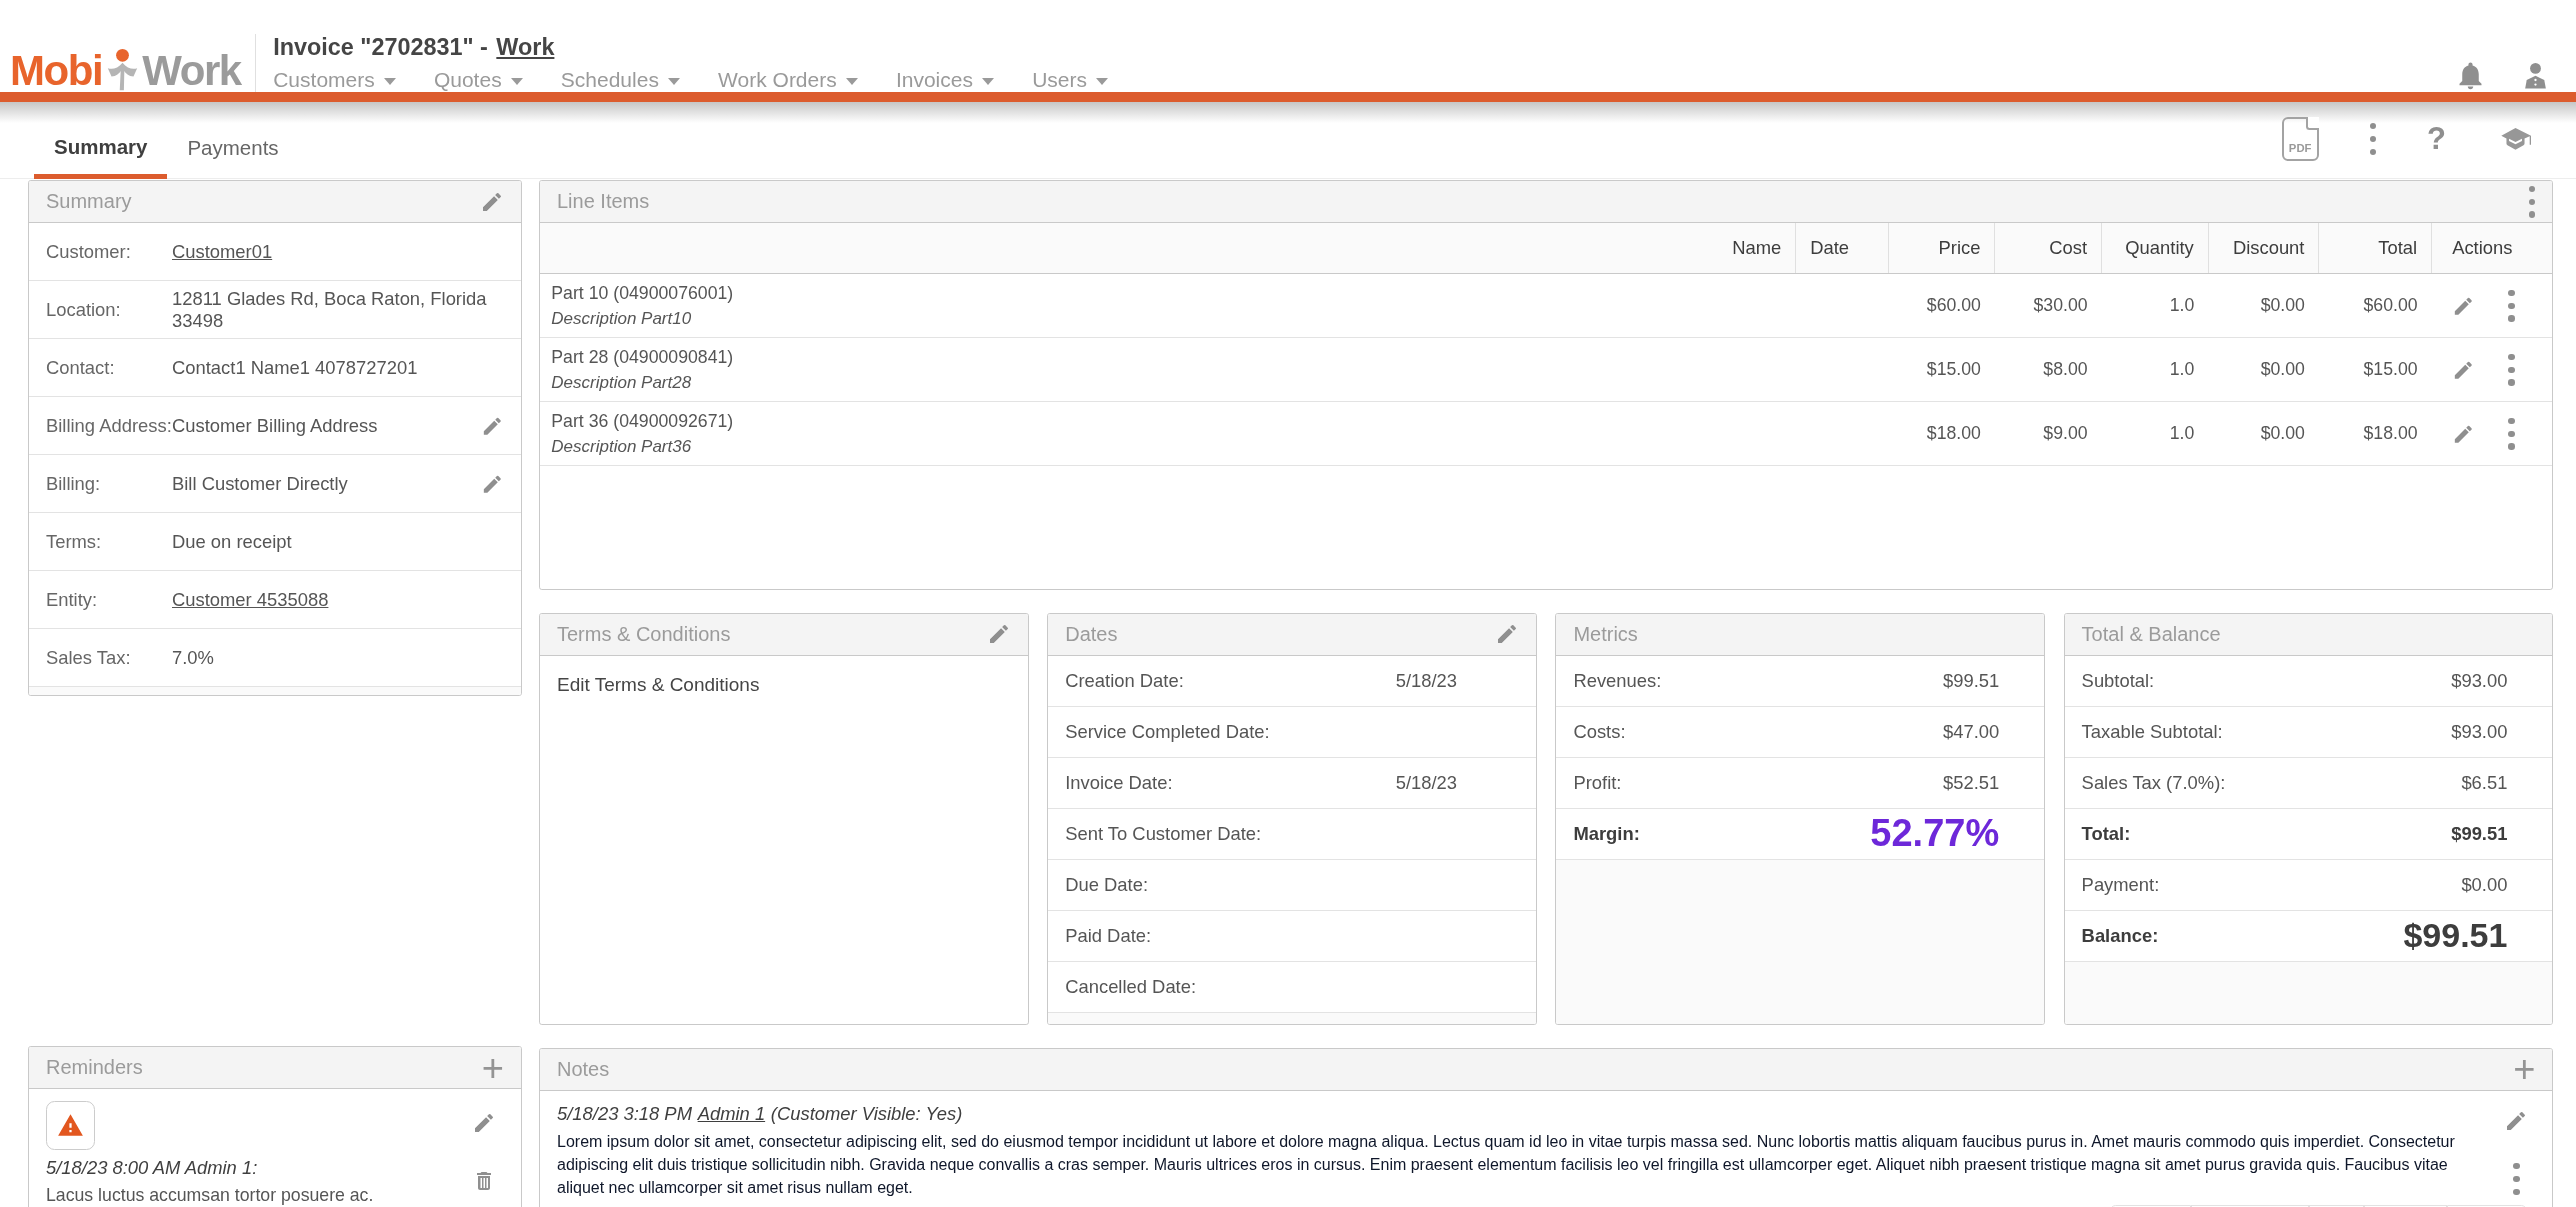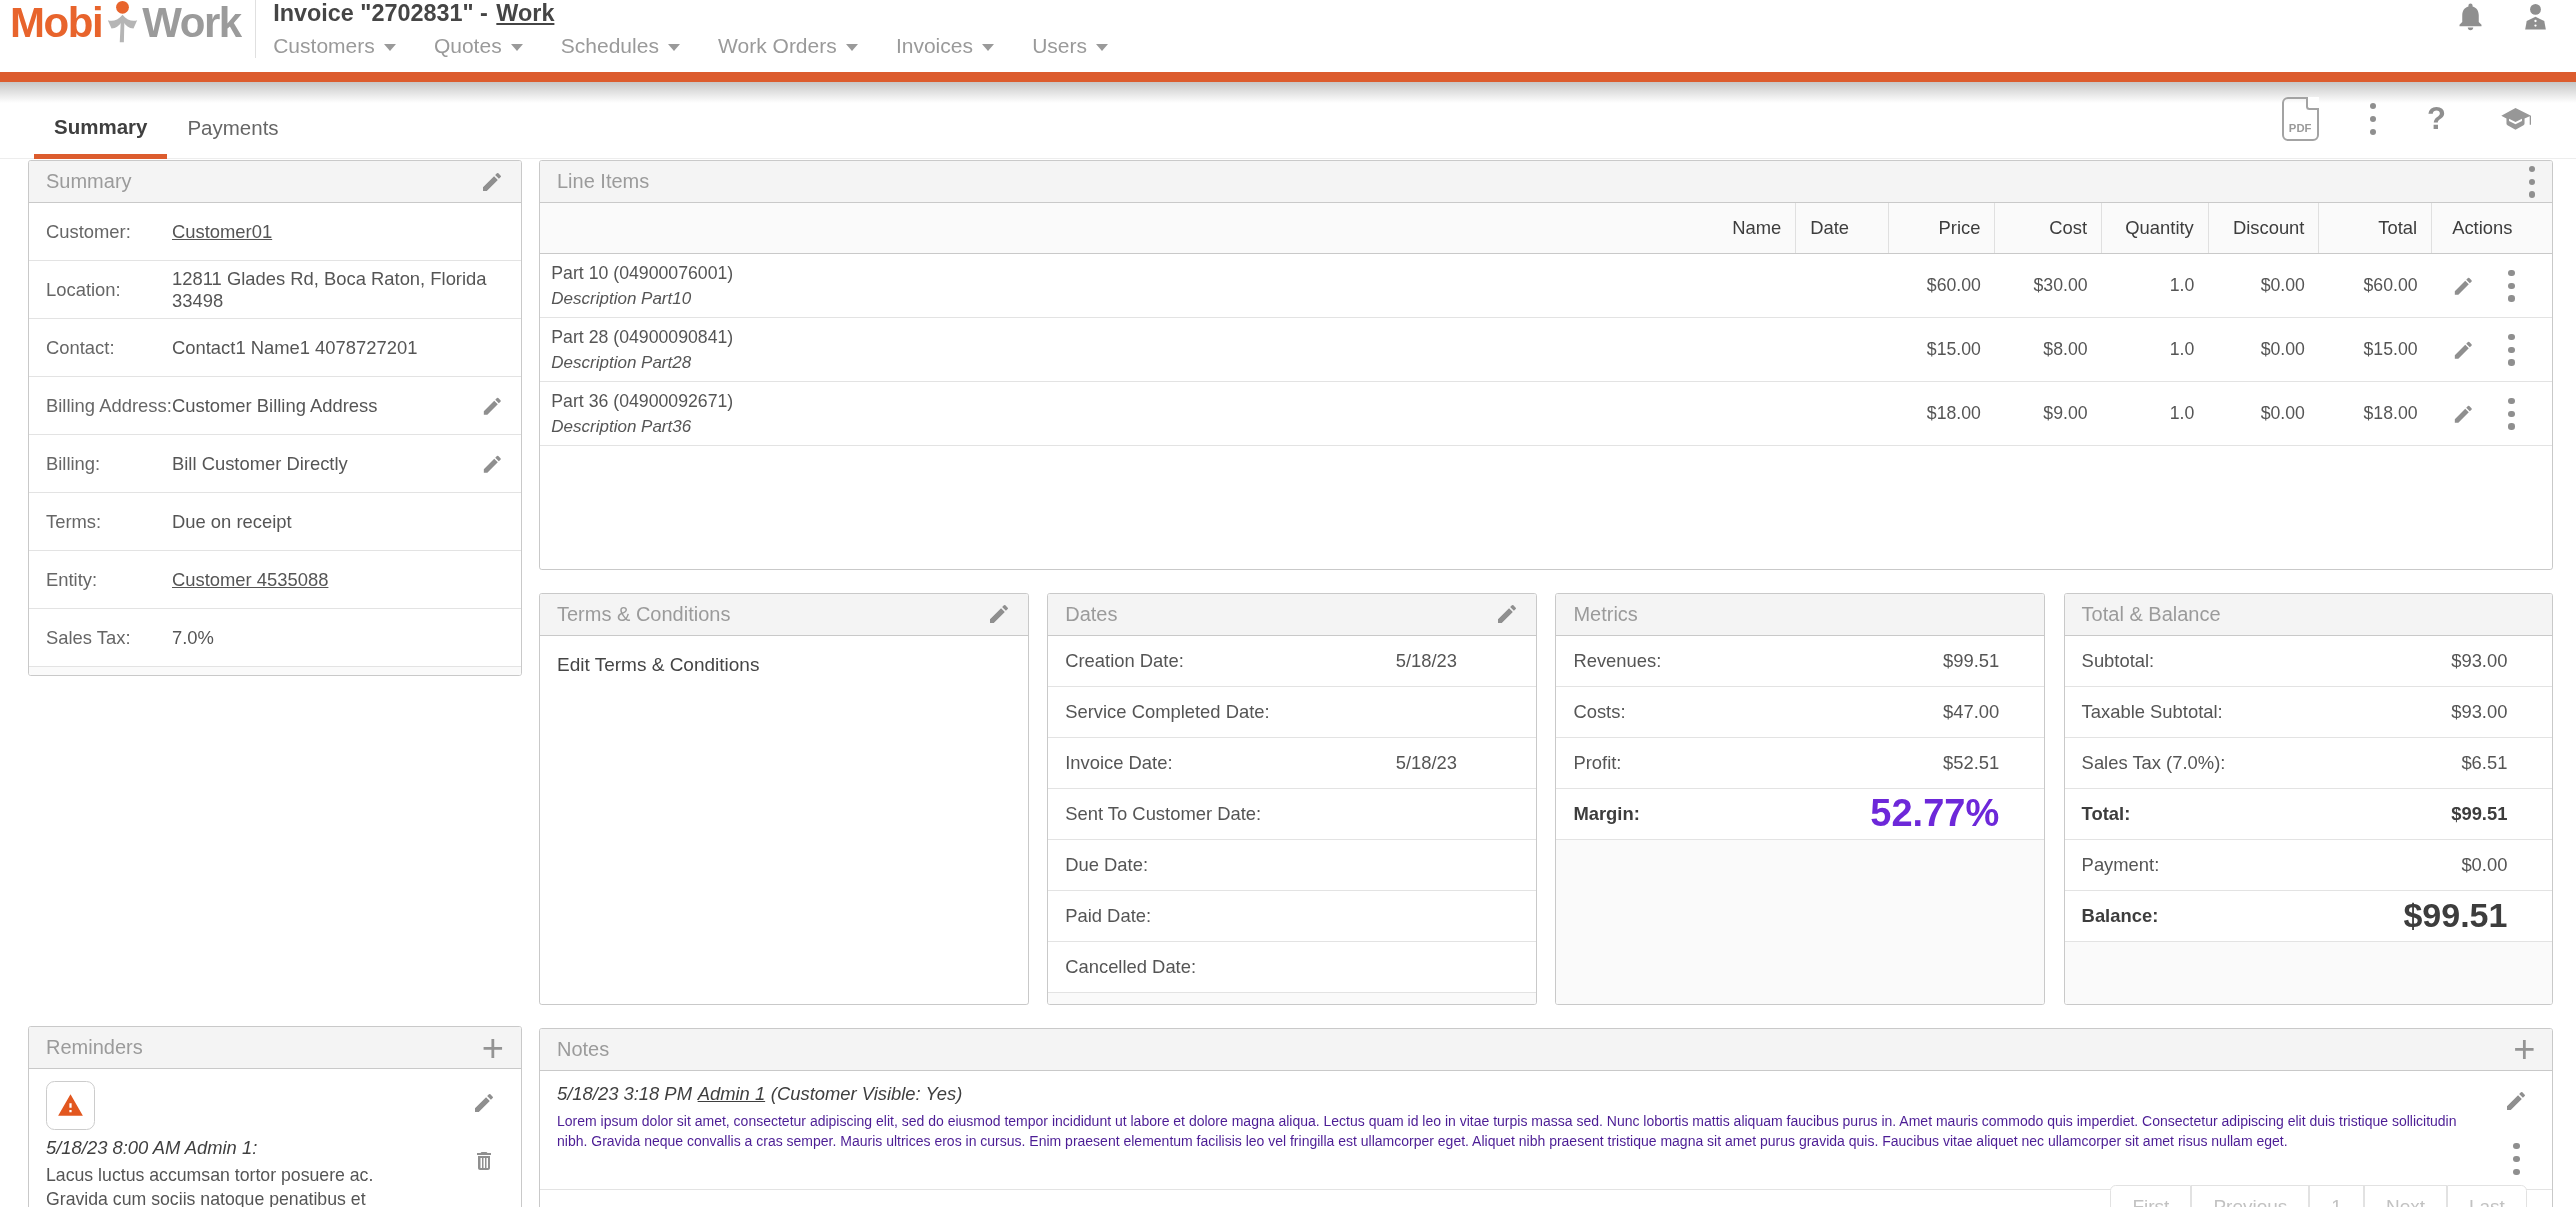--- a/index.html
+++ b/index.html
@@ -1,20 +1,20 @@
 <!DOCTYPE html>
 <html style="font-size:11.3px"><head>
 <meta charset="utf-8">
 <style>
   html,body{margin:0;padding:0}
   body{width:2576px;height:1207px;overflow:hidden;background:#fff;
        font-family:"Liberation Sans","DejaVu Sans",sans-serif;color:#555;position:relative}
 
   
-  .app-header{height:72px;display:flex;align-items:flex-start;padding:0 25.5px 0 10px}
+  .app-header{height:92px;display:flex;align-items:flex-end;padding:0 25.5px 0 10px}
   .logo{display:flex;align-items:flex-end;cursor:pointer;user-select:none}
   .logo-text{font-size:42px;font-weight:bold;letter-spacing:-1.4px;line-height:1}
   .logo-mobi{color:#E8642C}
   .logo-work{color:#9b9b9b}
   .logo-person{margin:0 1.4px}
   .logo-divider{width:1.4px;height:58px;background:#e0e0e0;margin:0 17px 0 14px}
   .title-block{display:flex;flex-direction:column;justify-content:center;gap:7px}
   .page-title{font-size:23.4px;font-weight:bold;color:#454545}
   .status-link{text-decoration:underline;margin-left:8.5px;cursor:pointer}
   .main-nav{display:flex;gap:38px;font-size:21px;color:#9a9a9a}
@@ -100,21 +100,21 @@
   .rem-main{flex:1}
   .warn-box{width:47px;height:47px;border:1.4px solid #ccc;border-radius:8.5px;display:flex;align-items:center;justify-content:center}
   .rem-meta{font-style:italic;color:#3f3f3f;font-size:18.4px;margin:7px 0 5.7px}
   .rem-text{font-size:17.7px;color:#555;line-height:1.35;max-width:375px}
   .rem-icons{display:flex;flex-direction:column;gap:34px;align-items:center;padding:10px 8.5px 0 0}
 
   .note-row{display:flex;border-bottom:1.4px solid #e3e3e3;padding:12.7px 17px 14px}
   .note-main{flex:1;padding-right:35px}
   .note-meta{font-style:italic;color:#3f3f3f;font-size:18.4px;margin-bottom:5.7px}
   .note-author{text-decoration:underline;cursor:pointer;margin:0 5.7px}
-  .note-text{font-size:14px;color:#4c1d95;line-height:1.43}
+  .note-text{font-size:16px;color:#0f172a;line-height:1.43}
   .note-icons{display:flex;flex-direction:column;gap:30px;align-items:center;padding:5.7px 7px 0 0}
 
   .pagination{position:absolute;right:25.5px;top:156px;display:flex}
   .pg-btn{border:1.4px solid #e2e2e2;border-left-width:0.7px;border-right-width:0.7px;padding:10.6px 21px;font-size:19px;color:#c2c2c2;background:#fff;cursor:pointer;white-space:nowrap}
   .pg-btn:first-child{border-radius:5.7px 0 0 5.7px;border-left-width:1.4px}
   .pg-btn:last-child{border-radius:0 5.7px 5.7px 0;border-right-width:1.4px}
 
   svg{display:block}
 </style>
 </head>

